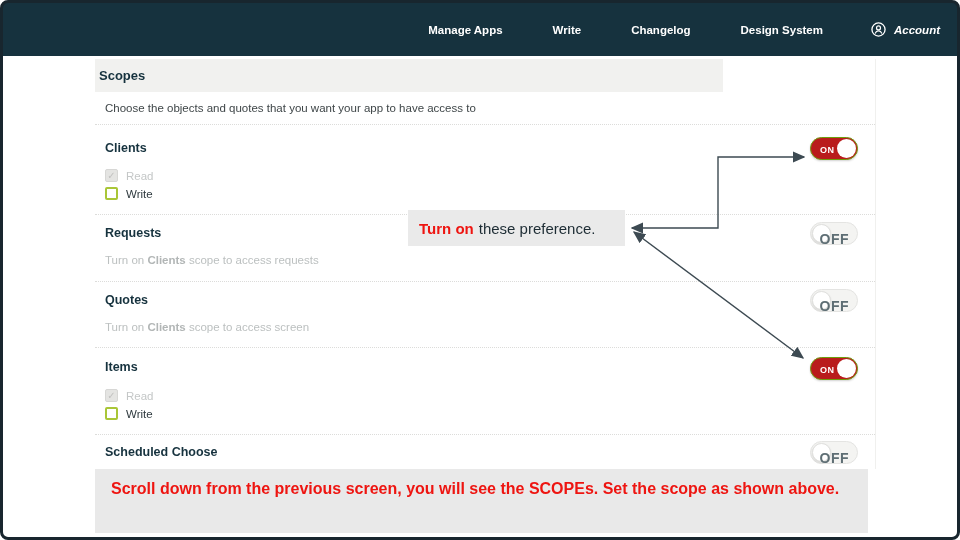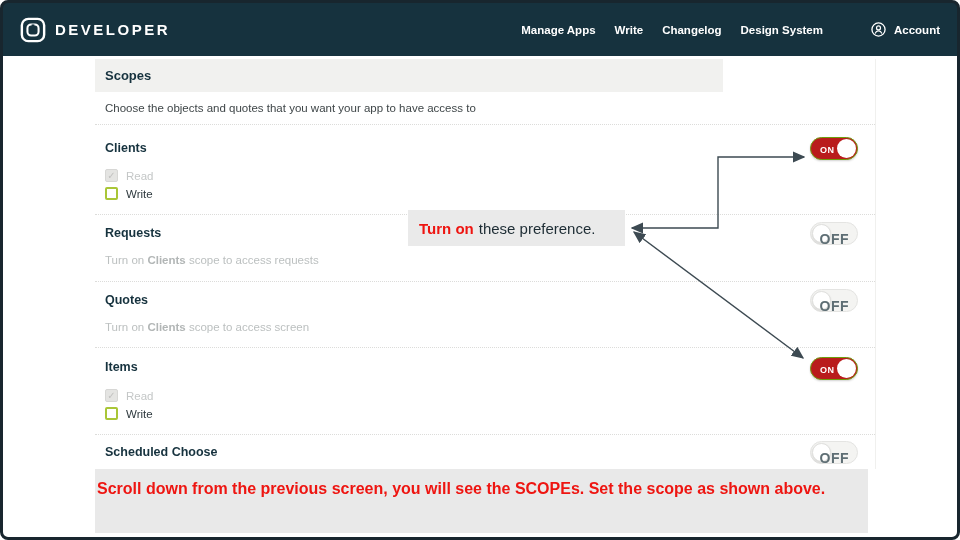--- a/index.html
+++ b/index.html
@@ -12,28 +12,28 @@
     position:absolute; inset:0; border:3px solid #18262e; border-radius:8px;
     pointer-events:none; z-index:60;
   }
   
   .topnav{
     position:absolute; top:3px; left:3px; right:3px; height:53px;
     background:#16323e; display:flex; align-items:center; padding:0 17px; z-index:5;
   }
   .brand{ display:flex; align-items:center; gap:9px; }
   .brand-text{ color:#fff; font-weight:bold; font-size:15px; letter-spacing:2.5px; }
-  .navlinks{ margin-left:auto; display:flex; align-items:center; gap:19px; }
+  .navlinks{ margin-left:auto; display:flex; align-items:center; gap:50px; }
   .navlink{ color:#fff; font-weight:bold; font-size:11.5px; cursor:pointer; white-space:nowrap; }
-  .account{ display:flex; align-items:center; gap:8px; margin-left:48px; cursor:pointer; }
+  .account{ display:flex; align-items:center; gap:8px; margin-left:48px; cursor:pointer;font-style:italic; }
   .account-label{ color:#fff; font-weight:bold; font-size:11.5px; }
   
   .scopes-band{
     position:absolute; left:95px; top:59px; width:628px; height:33px;
-    background:#f1f1ef; display:flex; align-items:center; padding-left:10px;
+    background:#f1f1ef; display:flex; align-items:center; padding-left:4px;
   }
   .scopes-title{ font-size:13px; font-weight:bold; color:#16323e; }
   .scopes-desc{ position:absolute; left:105px; top:102px; font-size:11.5px; color:#3f4648; }
   .divider{ position:absolute; left:95px; width:780px; border-top:1px dotted #dcdcda; height:0; }
   .content-edge{ position:absolute; left:875px; top:59px; height:410px; width:0; border-left:1px solid #f0f0ee; }
   .sec-title{ position:absolute; left:105px; font-size:12.5px; font-weight:bold; color:#16323e; }
   .sec-hint{ position:absolute; left:105px; font-size:11.5px; color:#bcc0c0; }
   .sec-hint b{ color:#b2b6b6; }
   .cbrow{ position:absolute; left:105px; display:flex; align-items:center; gap:8px; font-size:11.5px; }
   .cb{ width:13px; height:13px; border-radius:2px; display:flex; align-items:center; justify-content:center; }
@@ -51,37 +51,29 @@
   .toggle-off .t-label{ position:absolute; right:8px; top:8px; font-size:14px; font-weight:bold; color:#5e6e74; letter-spacing:.5px; }
   
   .tooltip{
     position:absolute; left:408px; top:210px; width:217px; height:36px; background:#eaeaea;
     display:flex; align-items:center; padding-left:11px; z-index:15; font-size:15px; color:#1d2c34;
   }
   .tooltip b{ color:#ee1511; margin-right:5px; }
   .arrows{ position:absolute; inset:0; z-index:12; pointer-events:none; }
   .bottom-note{
     position:absolute; left:95px; top:469px; width:773px; height:64px; background:#e9e9e9;
-    z-index:30; padding:9px 12px 0 2px; font-size:16px; font-weight:bold; color:#ee1511; line-height:1.42;
+    z-index:30; padding:9px 12px 0 16px; font-size:16px; font-weight:bold; color:#ee1511; line-height:1.42;
   }
 </style>
 </head>
 <body>
 
 <div class="frame-border"></div>
 
 <div class="topnav">
-  <div class="brand">
-    <svg width="26" height="26" viewBox="0 0 28 28">
-      <rect x="2" y="2" width="24" height="24" rx="7" fill="none" stroke="#ffffff" stroke-width="2.6"></rect>
-      <rect x="8" y="8" width="12" height="12" rx="4" fill="none" stroke="#ffffff" stroke-width="2.2"></rect>
-      <path d="M14 8 v5" stroke="#16323e" stroke-width="3"></path>
-    </svg>
-    <span class="brand-text">DEVELOPER</span>
-  </div>
   <div class="navlinks">
     <span class="navlink">Manage Apps</span>
     <span class="navlink">Write</span>
     <span class="navlink">Changelog</span>
     <span class="navlink">Design System</span>
   </div>
   <div class="account">
     <svg width="15" height="15" viewBox="0 0 16 16">
       <circle cx="8" cy="8" r="7" fill="none" stroke="#ffffff" stroke-width="1.4"></circle>
       <circle cx="8" cy="6.3" r="2.1" fill="none" stroke="#ffffff" stroke-width="1.3"></circle>

